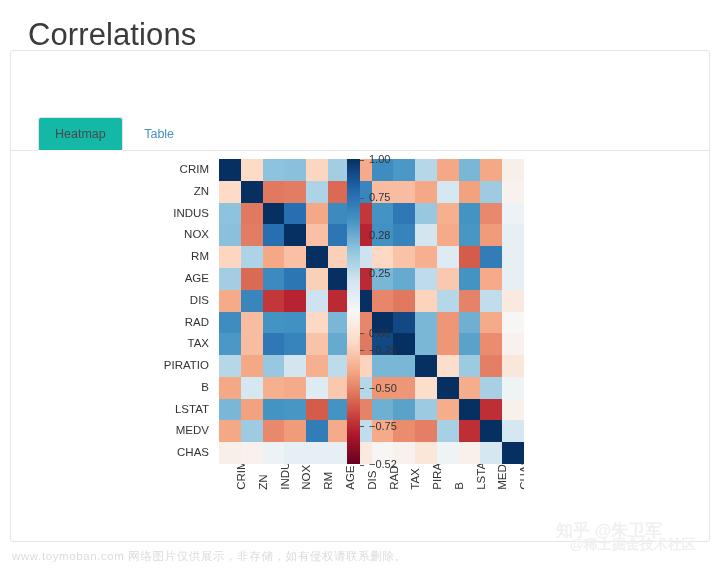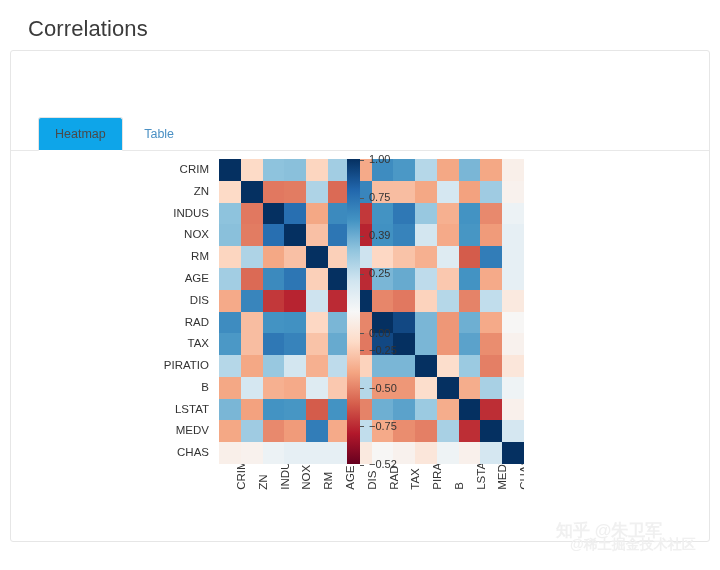--- a/index.html
+++ b/index.html
@@ -13,21 +13,21 @@
   #page {
     position: relative;
     width: 720px; height: 570px;
     background: #ffffff;
   }
 
   
   .page-title {
     position: absolute;
     left: 28px; top: -6px;
-    font-size: 22px;
+    font-size: 31px;
     font-weight: 400;
     color: #3b3b3b;
     letter-spacing: 0.1px;
     line-height: 40px;
   }
 
   
   .card {
     position: absolute;
     left: 10px; top: 50px;
@@ -78,21 +78,21 @@
     height: 34px;
     line-height: 33px;
     padding: 0 16px;
     font-size: 12.5px;
     vertical-align: bottom;
     margin-bottom: -1px;
     cursor: pointer;
   }
   .tab-inner.active {
     color: #4a4a4a;
-    background: #0ea5e9;
+    background: #14b8a6;
     border: 1px solid #e3e3e3;
     border-bottom: 1px solid #fff;
     border-radius: 3px 3px 0 0;
     text-align: center;
   }
   .tab-inner.link {
     color: #4a90c4;
     border: 1px solid transparent;
     border-bottom: none;
   }
@@ -470,29 +470,30 @@
           <div class="xlabel" style="left: 239.643px; width: 21.7857px; margin-left: 0px; transform-origin: left top; transform: translateX(15.6857px) rotate(-90deg) translateX(-100%);">LSTAT</div>
           <div class="xlabel" style="left: 261.429px; width: 21.7857px; margin-left: 0px; transform-origin: left top; transform: translateX(15.6857px) rotate(-90deg) translateX(-100%);">MEDV</div>
           <div class="xlabel" style="left: 283.214px; width: 21.7857px; margin-left: 0px; transform-origin: left top; transform: translateX(15.6857px) rotate(-90deg) translateX(-100%);">CHAS</div>
         </div>
 
       <div class="colorbar-wrap">
         <div class="colorbar" id="colorbar" style="background: linear-gradient(rgb(5, 48, 97) 0%, rgb(19, 75, 135) 5%, rgb(33, 102, 172) 10%, rgb(50, 125, 184) 15%, rgb(67, 147, 195) 20%, rgb(107, 172, 209) 25%, rgb(146, 197, 222) 30%, rgb(178, 213, 231) 35%, rgb(209, 229, 240) 40%, rgb(228, 238, 244) 45%, rgb(247, 247, 247) 50%, rgb(250, 233, 223) 55%, rgb(253, 219, 199) 60%, rgb(249, 192, 165) 65%, rgb(244, 165, 130) 70%, rgb(229, 131, 104) 75%, rgb(214, 96, 77) 80%, rgb(196, 60, 60) 85%, rgb(178, 24, 43) 90%, rgb(141, 12, 37) 95%, rgb(103, 0, 31) 100%);"></div>
         <div class="cb-ticks" id="cbticks">
             <div class="cb-tick" style="top: 0px;"><i></i><span>1.00</span></div>
             <div class="cb-tick" style="top: 38.125px;"><i></i><span>0.75</span></div>
-            <div class="cb-tick" style="top: 76.25px;"><i></i><span>0.39</span></div>
+            <div class="cb-tick" style="top: 76.25px;"><i></i><span>0.28</span></div>
             <div class="cb-tick" style="top: 114.375px;"><i></i><span>0.25</span></div>
             <div class="cb-tick" style="top: 152.5px; margin-top: 21px;"><i></i><span>0.00</span></div>
             <div class="cb-tick" style="top: 190.625px;"><i></i><span>−0.25</span></div>
             <div class="cb-tick" style="top: 228.75px;"><i></i><span>−0.50</span></div>
             <div class="cb-tick" style="top: 266.875px;"><i></i><span>−0.75</span></div>
             <div class="cb-tick" style="top: 305px;"><i></i><span>−0.52</span></div>
           </div>
       </div>
 
     </div>
   </div>
 
+  <div class="wm-bottom">www.toymoban.com 网络图片仅供展示，非存储，如有侵权请联系删除。</div>
   <div class="wm-zhihu">知乎 @朱卫军</div>
   <div class="wm-juejin">@稀土掘金技术社区</div>
 
 </div>
 
 </body></html>

